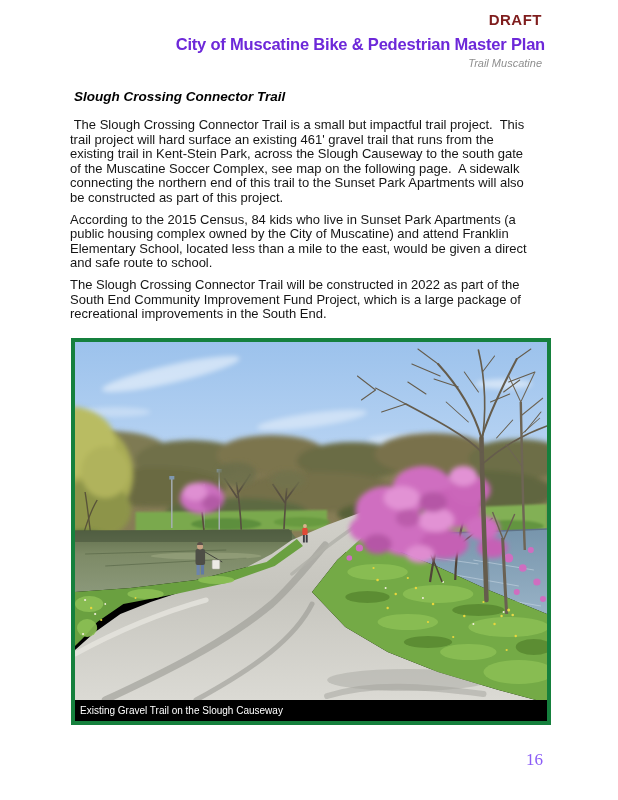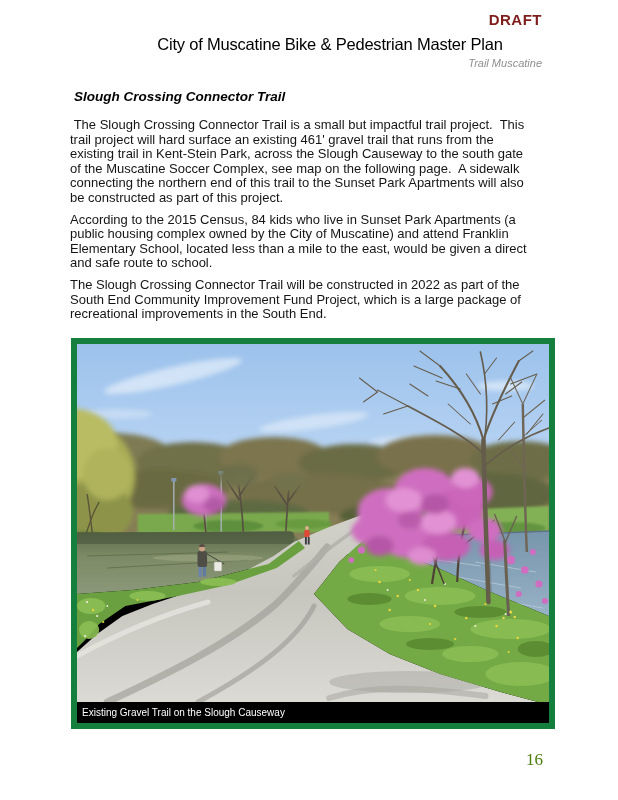--- a/index.html
+++ b/index.html
@@ -6,44 +6,44 @@
   .page{
     position:relative;width:618px;height:800px;background:#ffffff;
     font-family:"Liberation Sans",sans-serif;overflow:hidden;margin:0 auto;
   }
   .draft{
     position:absolute;top:11px;right:76px;
     font-size:15px;font-weight:700;letter-spacing:.5px;color:#7f1d1d;
   }
   .logo{position:absolute;left:60px;top:22px;width:78px;height:52px;}
   .header-text{position:absolute;top:35px;right:73px;text-align:right;width:430px;}
-  .doc-title{font-size:16.5px;font-weight:400;color:#000000;letter-spacing:-0.2px;text-align:center;}
+  .doc-title{font-size:16.5px;font-weight:700;color:#6d28d9;letter-spacing:-0.2px;}
   .doc-subtitle{font-size:11px;font-style:italic;color:#8f8f8f;margin-top:3px;padding-right:3px;}
   .section-heading{
     position:absolute;left:74px;top:89px;
     font-size:13.5px;font-weight:700;font-style:italic;color:#000;
   }
   .body-text{position:absolute;left:70px;top:118px;width:458px;}
   .body-text p{
     margin:0 0 7.5px 0;font-size:13px;line-height:14.5px;color:#151515;
     white-space:pre-wrap;
   }
   .photo-figure{
     position:absolute;left:71px;top:338px;width:472px;
-    border:6px solid #15803d;background:#000;margin:0;
+    border:4px solid #15803d;background:#000;margin:0;
   }
   .photo-canvas{width:472px;height:358px;display:block;}
   .photo-canvas svg{display:block;width:100%;height:100%;}
   .photo-caption{
     height:21px;line-height:21px;background:#000000;color:#ffffff;
     font-size:10px;padding:0 5px;white-space:nowrap;overflow:hidden;
   }
   .page-number{
     position:absolute;right:75px;top:750px;
-    font-family:"Liberation Serif",serif;font-size:17px;color:#4d7c0f;
+    font-family:"Liberation Serif",serif;font-size:17px;color:#8b5cf6;
   }
 </style>
 </head>
 <body>
 
 <div class="page">
 
   <div class="draft">DRAFT</div>
 
 

